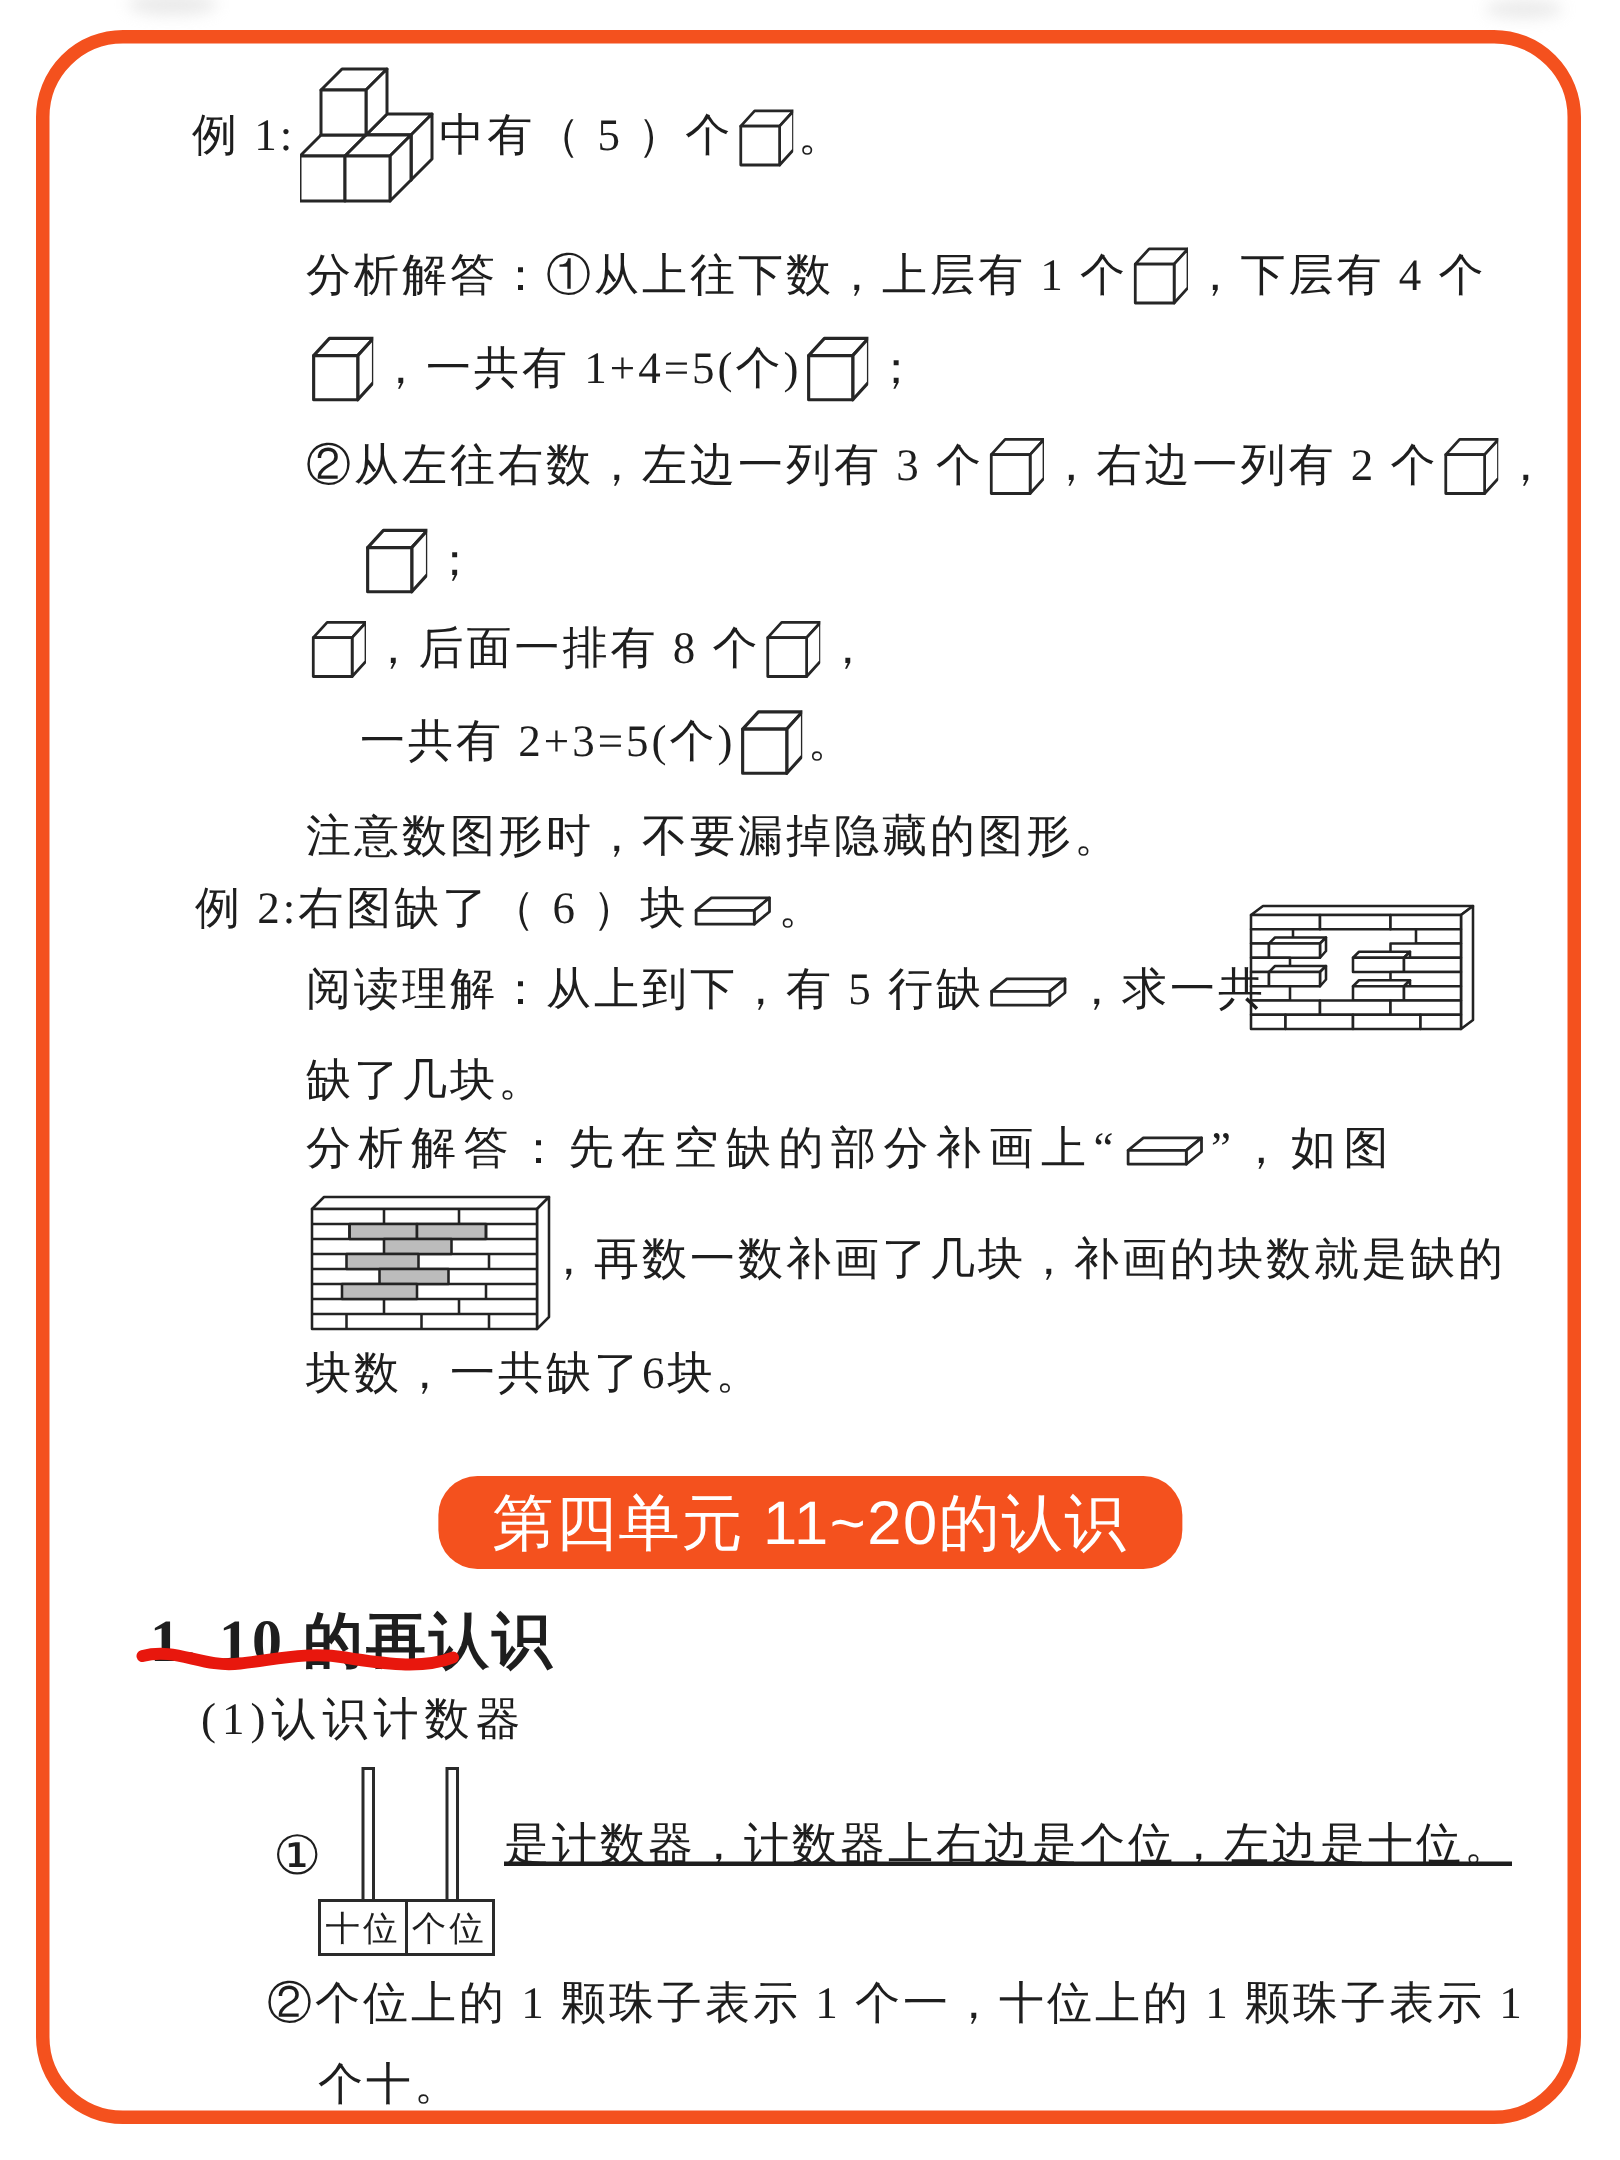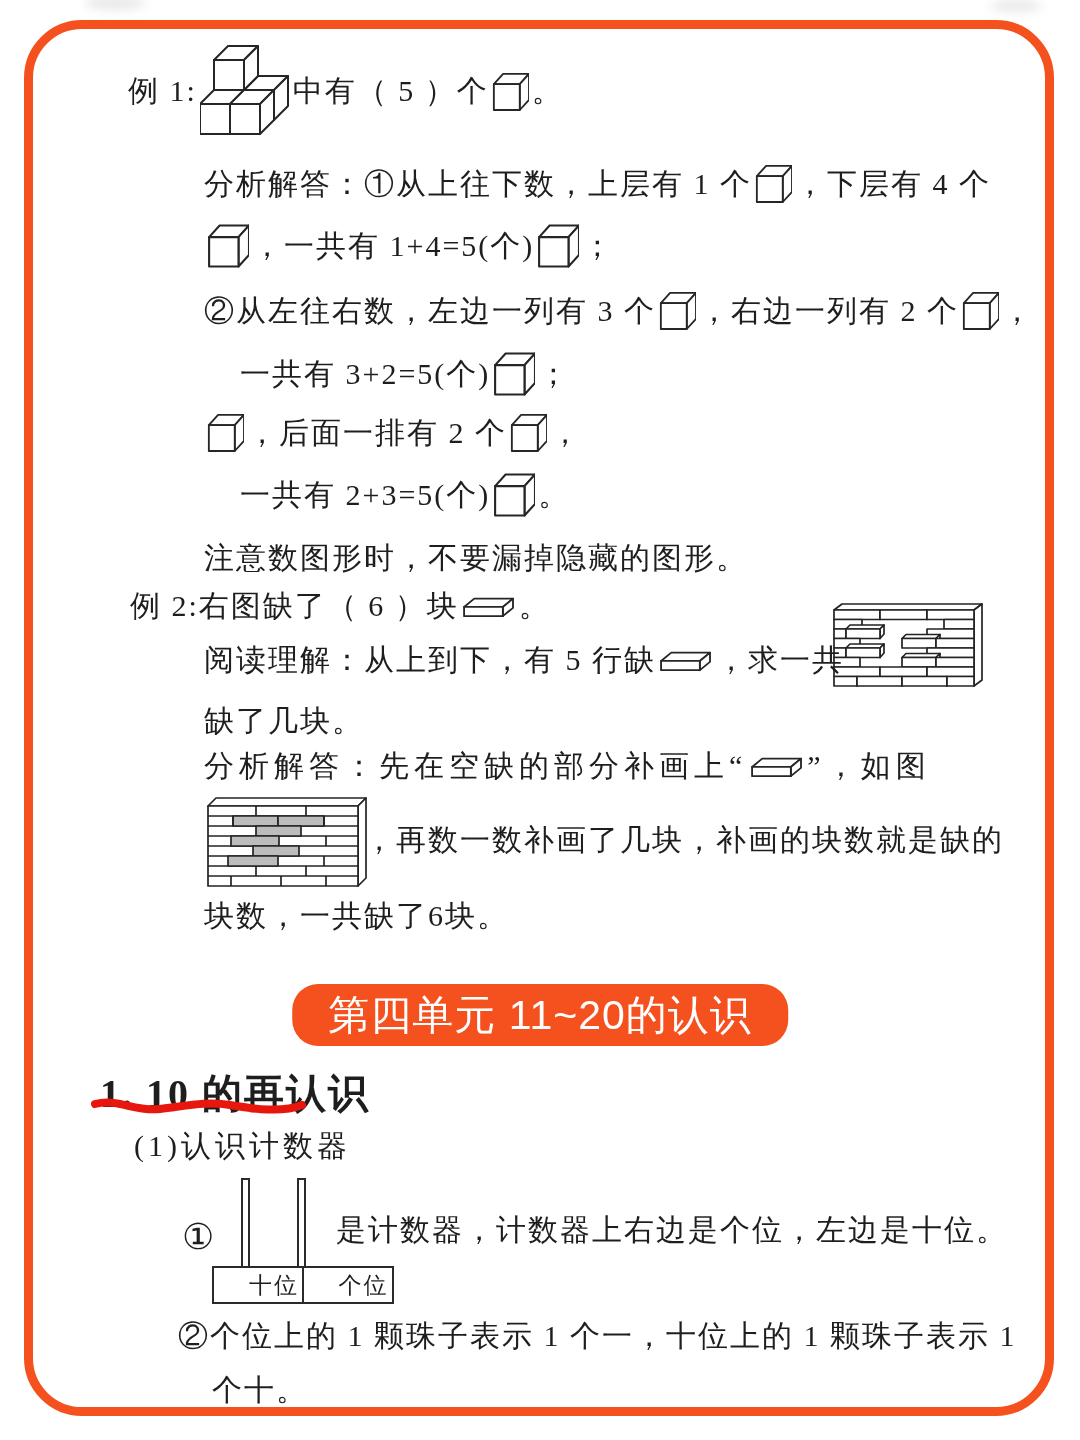--- a/index.html
+++ b/index.html
@@ -16,21 +16,21 @@
   .wide{letter-spacing:5px;}
   .banner{position:absolute;top:984px;left:50%;transform:translateX(-50%);
           background:#f4511e;color:#ffffff;border-radius:26px;height:62px;line-height:62px;
           padding:0 36px;font-family:"Liberation Sans","DejaVu Sans",sans-serif;
           font-weight:normal;font-size:41px;letter-spacing:1px;}
   .heading{position:absolute;left:100px;top:1066px;font-weight:bold;font-size:40px;letter-spacing:2px;}
   .sub{position:absolute;left:134px;top:1126px;font-size:30px;letter-spacing:4px;}
   .rod{position:absolute;width:5px;height:88px;border:2px solid #2a2a2a;background:#fff;top:1178px;}
   .cbox{position:absolute;left:212px;top:1266px;display:flex;}
   .cell{width:56px;height:34px;border:2.5px solid #2a2a2a;display:flex;align-items:center;
-        justify-content:center;font-size:23px;letter-spacing:2px;background:#fff;padding-left:32px;}
+        justify-content:center;font-size:23px;letter-spacing:2px;background:#fff;}
   .cell+.cell{margin-left:-2.5px;}
   .circ{position:absolute;left:182px;top:1216px;font-size:36px;}
   .figure{position:absolute;}
   svg .k{fill:#ffffff;stroke:#262626;stroke-width:2;stroke-linejoin:round;}
   svg .w{fill:#ffffff;stroke:#232323;stroke-width:1.7;stroke-linejoin:round;}
   svg .g{fill:#bcbcbc;stroke:#232323;stroke-width:1.7;stroke-linejoin:round;}
 </style>
 </head>
 <body>
 
@@ -105,32 +105,31 @@
         <use href="#ic-cube"></use>
       </svg>
     <span>，右边一列有 2 个</span>
     <svg class="cube">
         <use href="#ic-cube"></use>
       </svg>
     <span>，</span>
   </div>
 
   <div class="ln" style="left:240px;top:350px;">
-    <span>一共有 3+2=5(个)</span>
     <svg class="cube" style="width:42px;height:47px;">
         <use href="#ic-cube"></use>
       </svg>
     <span>；</span>
   </div>
 
   <div class="ln" style="left:204px;top:412px;">
     <svg class="cube">
         <use href="#ic-cube"></use>
       </svg>
-    <span>，后面一排有 2 个</span>
+    <span>，后面一排有 8 个</span>
     <svg class="cube">
         <use href="#ic-cube"></use>
       </svg>
     <span>，</span>
   </div>
 
   <div class="ln" style="left:240px;top:471px;">
     <span>一共有 2+3=5(个)</span>
     <svg class="cube" style="width:42px;height:47px;">
         <use href="#ic-cube"></use>
@@ -267,21 +266,21 @@
   <div class="rod" style="left:241px;"></div>
   <div class="rod" style="left:297px;"></div>
   <div class="cbox">
     <div class="cell">
       <span>十位</span>
     </div>
     <div class="cell">
       <span>个位</span>
     </div>
   </div>
-  <div class="ln" style="left:336px;top:1212px;">
+  <div class="ln" style="left:336px;top:1212px;text-decoration:underline;">
     <span>是计数器，计数器上右边是个位，左边是十位。</span>
   </div>
 
   <div class="ln" style="left:178px;top:1318px;">
     <span>②个位上的 1 颗珠子表示 1 个一，十位上的 1 颗珠子表示 1</span>
   </div>
   <div class="ln" style="left:212px;top:1372px;">
     <span>个十。</span>
   </div>
 

